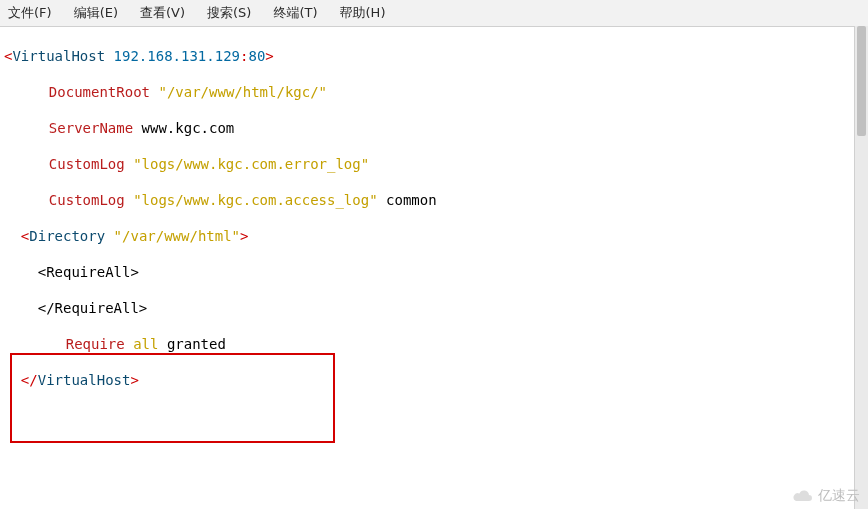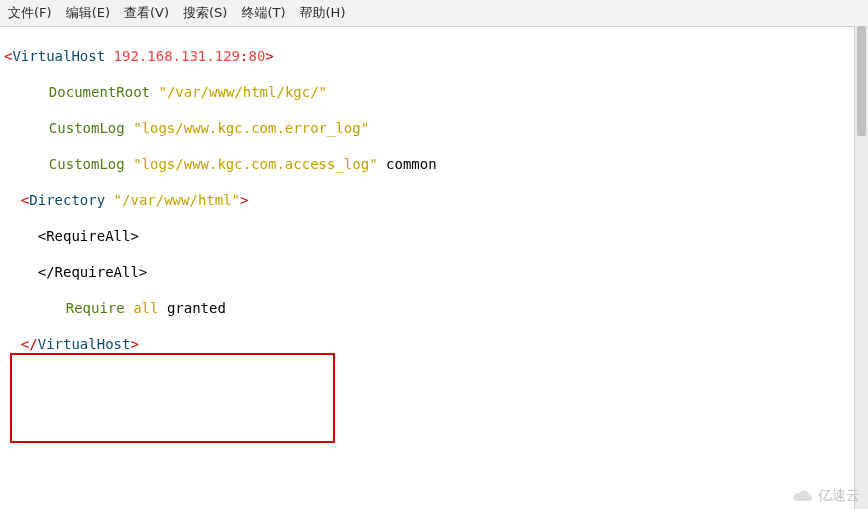--- a/index.html
+++ b/index.html
@@ -10,36 +10,36 @@
     width: 868px;
     height: 509px;
     overflow: hidden;
     position: relative;
   }
   .menubar {
     background: #f2f2f2;
     border-bottom: 1px solid #d0d0d0;
     padding: 4px 8px;
     display: flex;
-    gap: 14px;
+    gap: 22px;
     font-family: "DejaVu Sans", Arial, sans-serif;
     font-size: 13px;
     color: #2b2b2b;
   }
   .menubar span { cursor: default; }
   .editor {
     padding: 2px 4px;
     line-height: 18px;
     white-space: pre;
     position: relative;
   }
   .c-red    { color: #cc0000; }
-  .c-blue   { color: #4d7c0f; padding-left: 28px; }
+  .c-blue   { color: #b91c1c; padding-left: 28px; }
   .c-teal   { color: #0c4a6e; }
-  .c-purple { color: #ef4444; }
+  .c-purple { color: #0369a1; }
   .c-orange { color: #c4a000; }
   .c-black  { color: #000000; }
   .redbox {
     position: absolute;
     border: 2px solid #d40000;
     pointer-events: none;
   }
   .scrollbar {
     position: absolute;
     right: 0;
@@ -79,20 +79,21 @@
   <span>编辑(E)</span>
   <span>查看(V)</span>
   <span>搜索(S)</span>
   <span>终端(T)</span>
   <span>帮助(H)</span>
 </div>
 
 <div class="editor">
 <div><span class="c-red">&lt;</span><span class="c-teal">VirtualHost</span><span class="c-purple"> 192.168.131.129</span><span class="c-red">:</span><span class="c-purple">80</span><span class="c-red">&gt;</span></div>
 <div>  <span class="c-blue">DocumentRoot</span> <span class="c-orange">"/var/www/html/kgc/"</span></div>
+<div>  <span class="c-blue">ServerName</span><span class="c-black"> www.kgc.com</span></div>
 <div>  <span class="c-blue">CustomLog</span> <span class="c-orange">"logs/www.kgc.com.error_log"</span></div>
 <div>  <span class="c-blue">CustomLog</span> <span class="c-orange">"logs/www.kgc.com.access_log"</span><span class="c-black"> common</span></div>
 <div>  <span class="c-red">&lt;</span><span class="c-teal">Directory</span> <span class="c-orange">"/var/www/html"</span><span class="c-red">&gt;</span></div>
 <div>    <span class="c-black">&lt;RequireAll&gt;</span></div>
 <div>    <span class="c-black">&lt;/RequireAll&gt;</span></div>
 <div>    <span class="c-blue">Require</span> <span class="c-orange">all</span><span class="c-black"> granted</span></div>
 <div>  <span class="c-red">&lt;/</span><span class="c-teal">VirtualHost</span><span class="c-red">&gt;</span></div>
 <div>&nbsp;</div>
 
 

